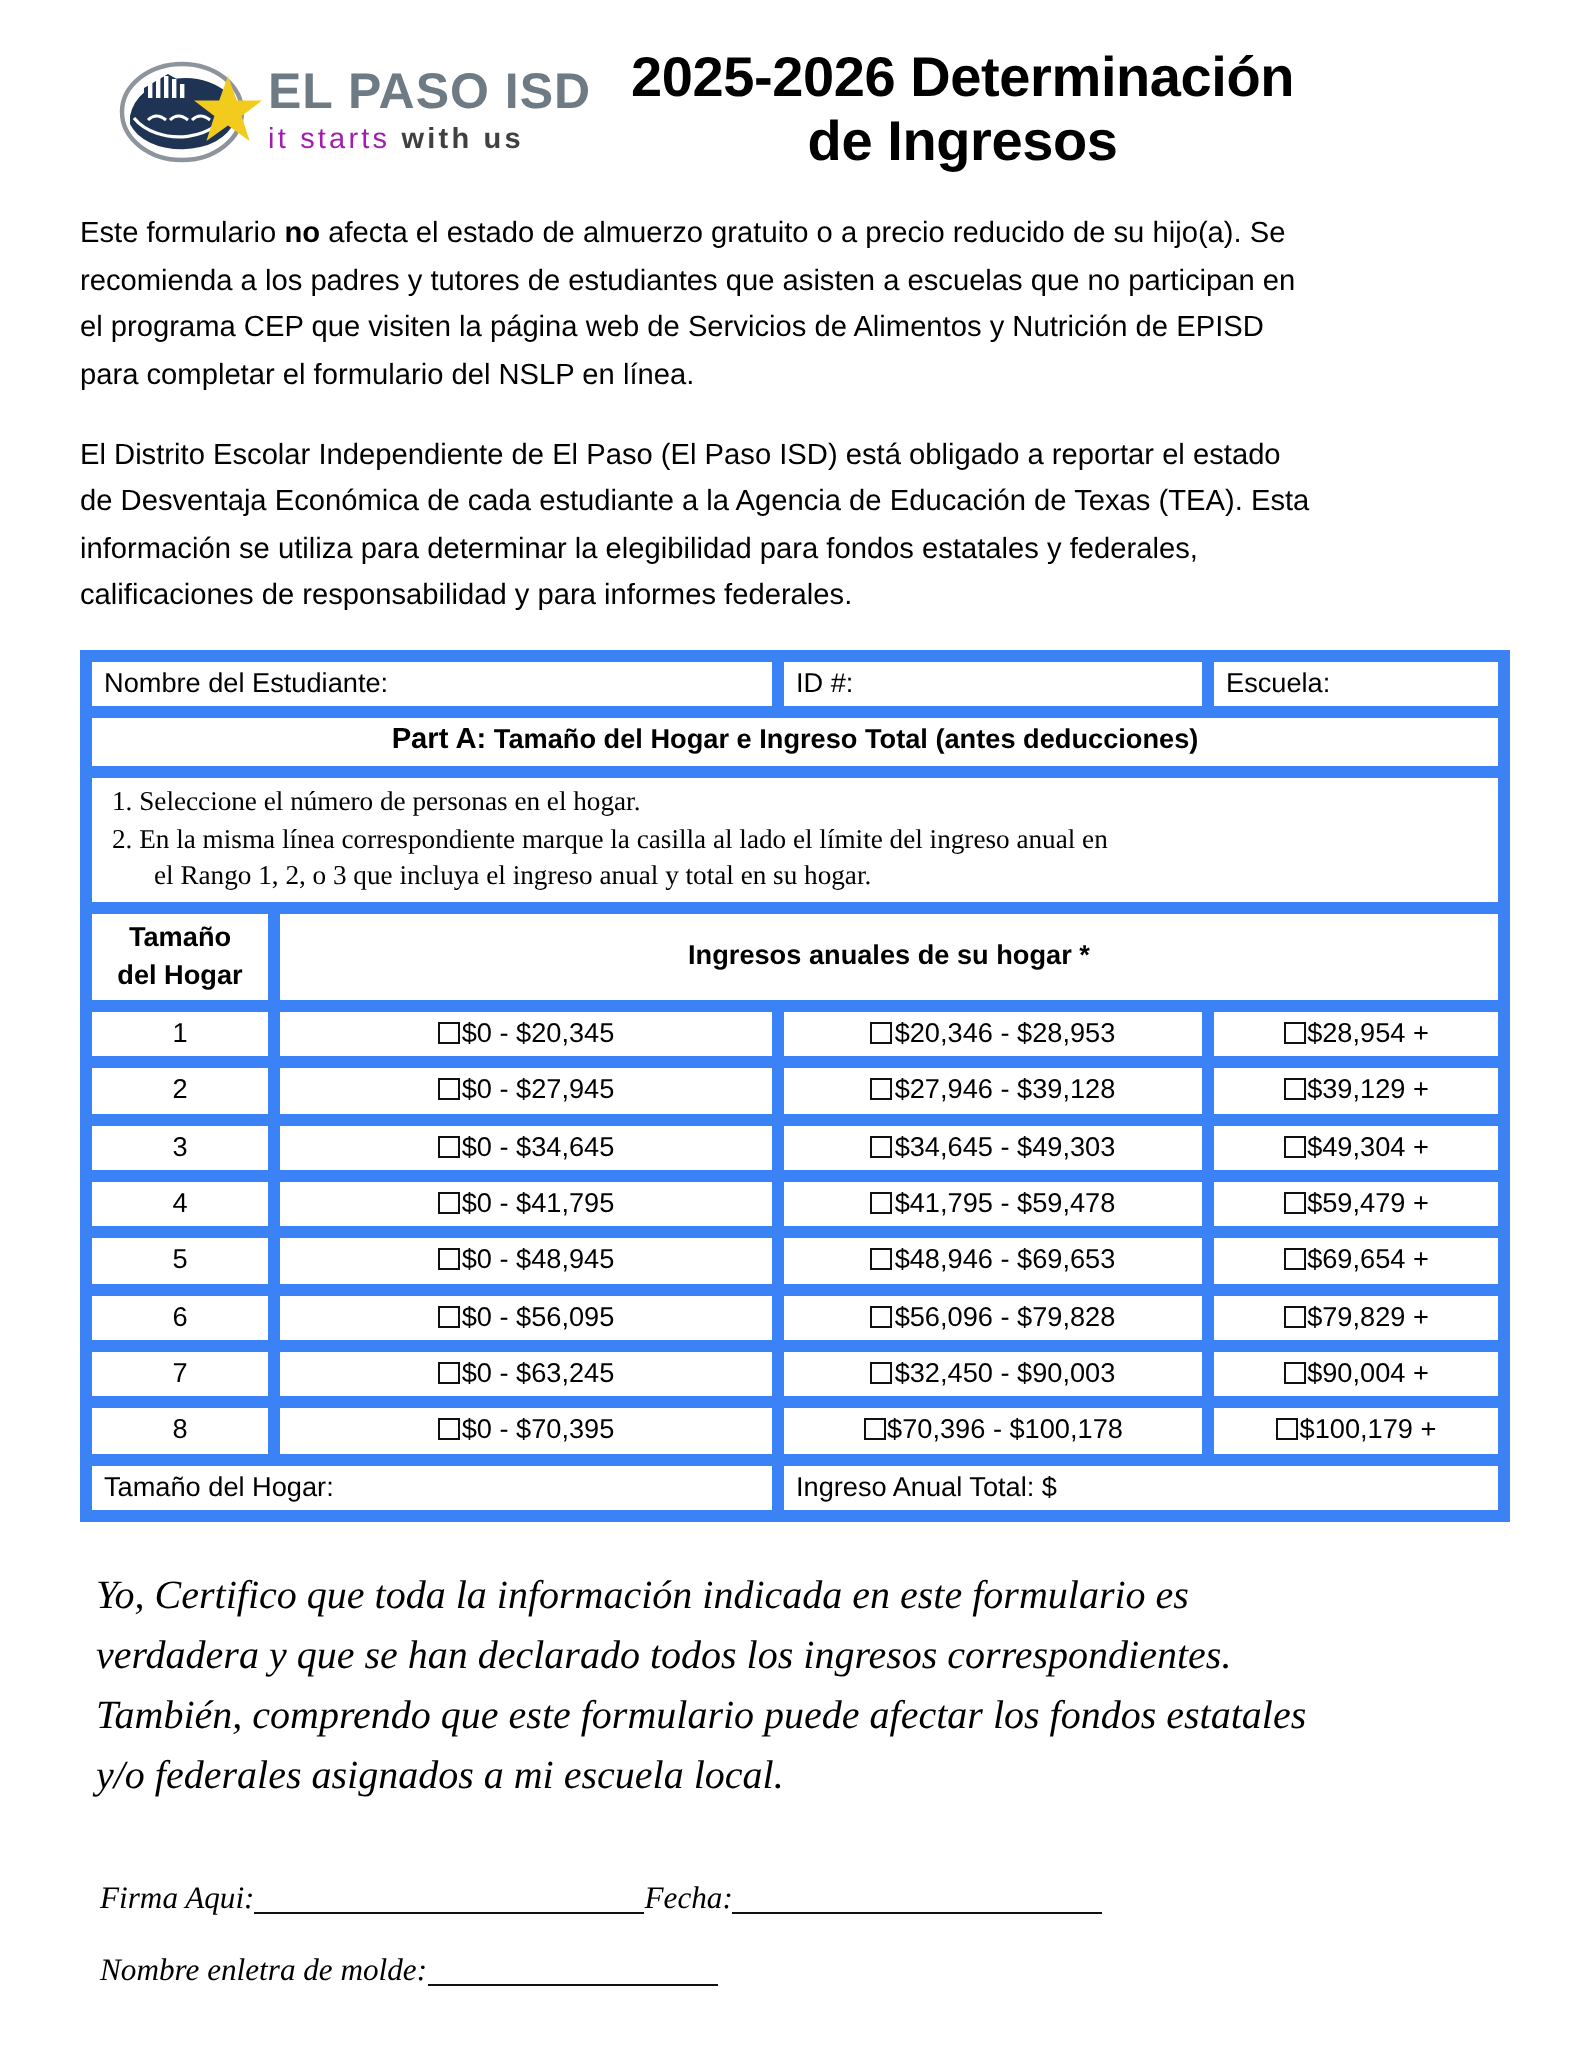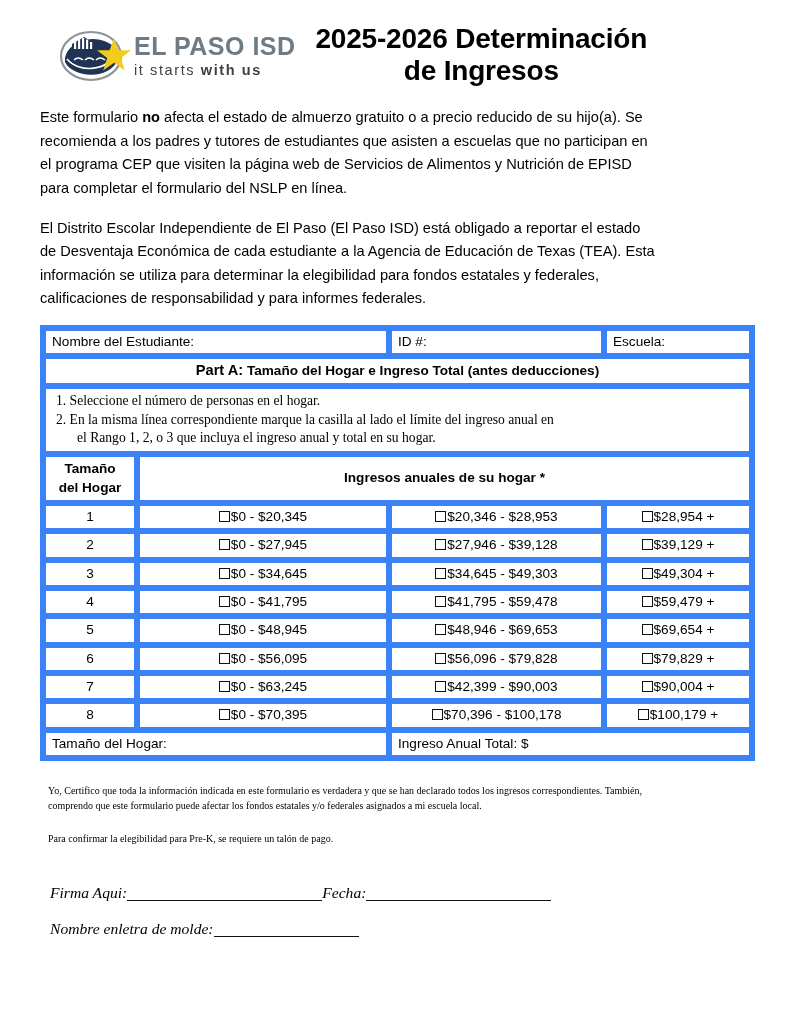--- a/index.html
+++ b/index.html
@@ -53,21 +53,21 @@
     letter-spacing: 0.5px;
     color: #6e7b85;
     line-height: 1.05;
   }
   .logo-tag {
     font-size: 14.5px;
     letter-spacing: 1.6px;
     line-height: 1.25;
     margin-top: 1px;
   }
-  .logo-tag .tag-gray { color: #404040; }
+  .logo-tag .tag-gray { color: #a21caf; }
   .logo-tag .tag-gold { color: #404040; font-weight: bold; }
 
   .doc-title {
     flex: 1 1 auto;
     text-align: center;
     font-size: 28px;
     font-weight: bold;
     letter-spacing: -0.2px;
     padding-left: 10px;
     padding-bottom: 2px;
@@ -167,21 +167,22 @@
   .cert-row {
     font-size: 14px;
     line-height: 1.5;
     padding: 2px 6px 3px 6px !important;
   }
   .cert-row b { font-weight: bold; }
 
   
   .cert-block {
     font-family: "Liberation Serif", serif;
-    font-size: 10px;
+    font-style: italic;
+    font-size: 20px;
     line-height: 1.5;
     margin-top: 22px;
     padding-left: 8px;
   }
   .cert-block p { margin: 0 0 18px 0; }
   .cert-block p:last-child { margin-bottom: 0; }
 
   .sig-block {
     font-family: "Liberation Serif", serif;
     font-size: 15.6px;
@@ -308,40 +309,39 @@
       </tr>
       <tr>
         <td class="size-val">6</td>
         <td class="range-cell"><span class="cb"></span><span>$0 - $56,095</span></td>
         <td class="range-cell"><span class="cb"></span><span>$56,096 - $79,828</span></td>
         <td class="range-cell"><span class="cb"></span><span>$79,829 +</span></td>
       </tr>
       <tr>
         <td class="size-val">7</td>
         <td class="range-cell"><span class="cb"></span><span>$0 - $63,245</span></td>
-        <td class="range-cell"><span class="cb"></span><span>$42,399 - $90,003</span></td>
+        <td class="range-cell"><span class="cb"></span><span>$32,450 - $90,003</span></td>
         <td class="range-cell"><span class="cb"></span><span>$90,004 +</span></td>
       </tr>
       <tr>
         <td class="size-val">8</td>
         <td class="range-cell"><span class="cb"></span><span>$0 - $70,395</span></td>
         <td class="range-cell"><span class="cb"></span><span>$70,396 - $100,178</span></td>
         <td class="range-cell"><span class="cb"></span><span>$100,179 +</span></td>
       </tr>
 
       <tr>
         <td class="cell-label" colspan="2">Tamaño del Hogar:</td>
         <td class="cell-label" colspan="2">Ingreso Anual Total: $</td>
       </tr>
     </tbody>
   </table>
 
   <div class="cert-block">
     <p>Yo, Certifico que toda la información indicada en este formulario es verdadera y que se han declarado todos los ingresos correspondientes. También, comprendo que este formulario puede afectar los fondos estatales y/o federales asignados a mi escuela local.</p>
-    <p>Para confirmar la elegibilidad para Pre-K, se requiere un talón de pago.</p>
   </div>
 
   <div class="sig-block">
     <div class="sig-line">
       <span>Firma Aqui:</span><span class="ul ul-sig"></span><span>Fecha:</span><span class="ul ul-date"></span>
     </div>
     <div class="sig-line">
       <span>Nombre enletra de molde:</span><span class="ul ul-name"></span>
     </div>
   </div>

